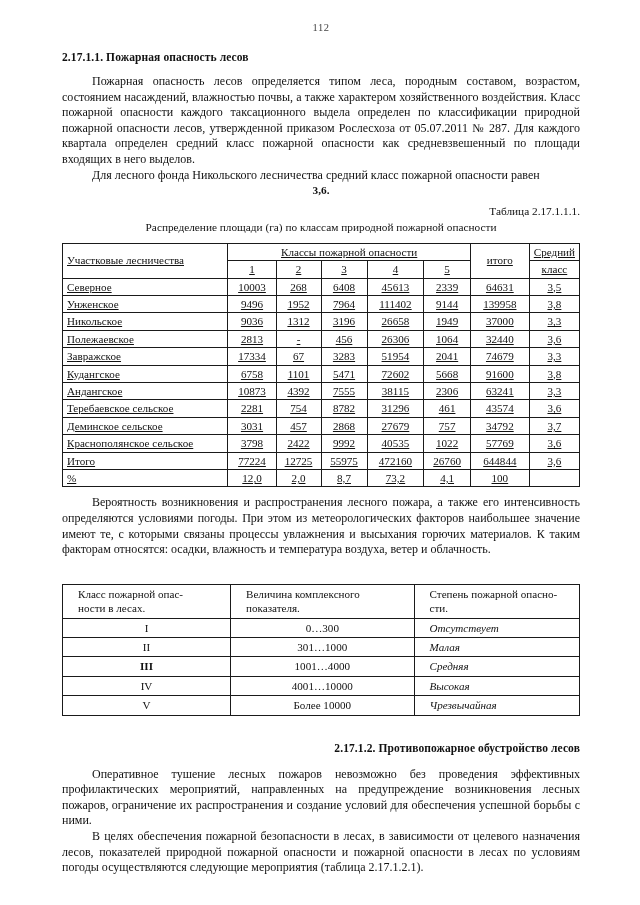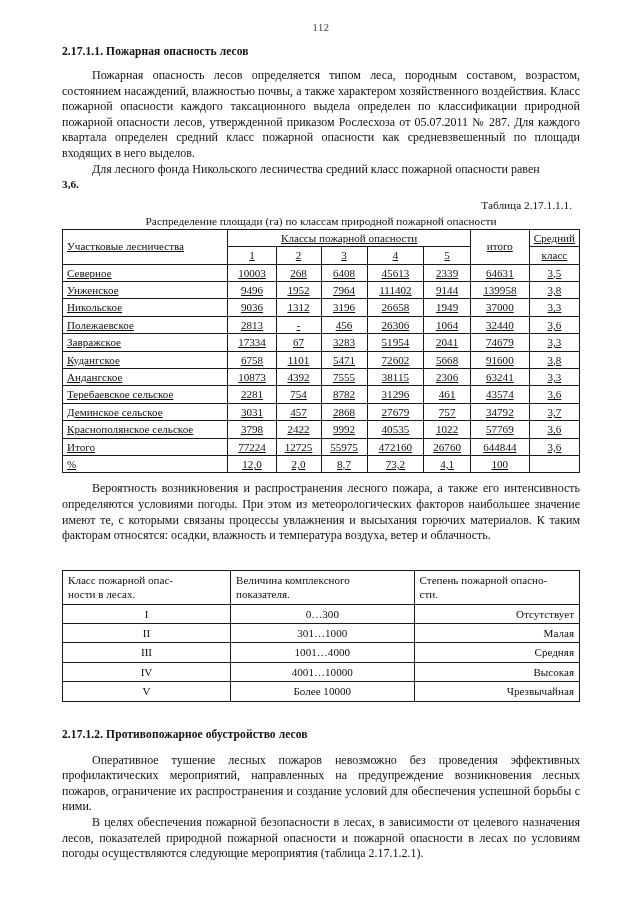--- a/index.html
+++ b/index.html
@@ -19,107 +19,108 @@
     width: 640px;
     height: 905px;
     box-sizing: border-box;
     padding: 22px 60px 0 62px;
   }
   .page-number {
     text-align: center;
     font-size: 10.5px;
     color: #444;
     letter-spacing: 0.5px;
-    margin: 0 0 12px 0;
+    margin: 0 0 18px 0;
   }
   h2.section-heading {
     text-align: left;
     font-size: 11.5px;
     font-weight: bold;
     margin: 0 0 11px 0;
     letter-spacing: 0.1px;
   }
   h2.section-heading-2 {
-    text-align: left;
+    text-align: right;
     font-size: 11.5px;
     font-weight: bold;
     margin: 0 0 13px 0;
     letter-spacing: 0.1px;
   }
   p.body-text {
     font-size: 12px;
     line-height: 15.6px;
     text-align: justify;
     text-indent: 30px;
     margin: 0;
     hyphens: manual;
   }
   p.body-text.tight { margin-bottom: 0; }
   .bold-line {
     font-size: 11.3px;
     font-weight: bold;
     line-height: 15.6px;
     margin: 0;
+    text-align: center;
   }
   .table-label {
     text-align: right;
     font-size: 11.3px;
-    margin: 6px 8px 4px 0;
+    margin: 6px 0 4px 0;
   }
   .table-caption {
     text-align: center;
     font-size: 11.3px;
-    margin: 0 0 2px 0;
+    margin: 0 0 10px 0;
   }
   table.doc-table {
     border-collapse: collapse;
     width: 100%;
     font-size: 11.1px;
     table-layout: fixed;
     text-decoration: underline;
   }
   table.doc-table td, table.doc-table th {
     border: 1px solid #1a1a1a;
     padding: 1px 4px;
     font-weight: normal;
     line-height: 14.4px;
     vertical-align: middle;
     white-space: nowrap;
     overflow: hidden;
   }
   td.c-name { text-align: left; }
   td.c-num  { text-align: center; }
   td.c-hdr  { text-align: center; }
-  .b { font-weight: normal; }
+  .b { font-weight: bold; }
   .spacer-8 { height: 8px; }
   .spacer-26 { height: 26px; }
 
   table.class-table {
     border-collapse: collapse;
     width: 100%;
     font-size: 11.1px;
     table-layout: fixed;
   }
   table.class-table td {
     border: 1px solid #1a1a1a;
-    padding: 2px 5px;
+    padding: 2px 15px;
     line-height: 14.4px;
     vertical-align: top;
   }
   table.class-table td.hd {
     text-align: left;
     height: 28px;
   }
   table.class-table td.ctr {
     text-align: center;
     vertical-align: middle;
   }
   table.class-table td.rt {
-    text-align: right;
     vertical-align: middle;
+    font-style: italic;
   }
 </style>
 </head>
 <body>
 
 <div class="page">
 
   <div class="page-number">112</div>
 
   <h2 class="section-heading">2.17.1.1. Пожарная опасность лесов</h2>

